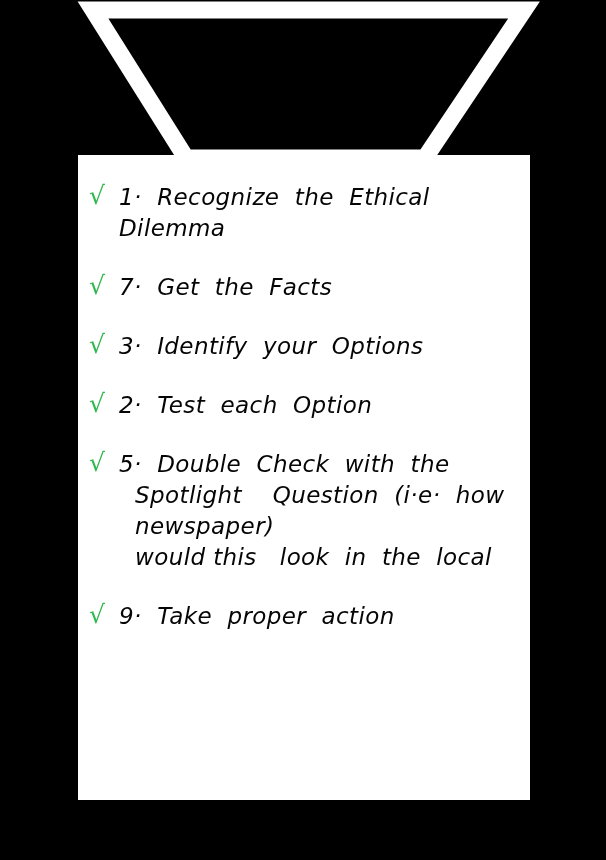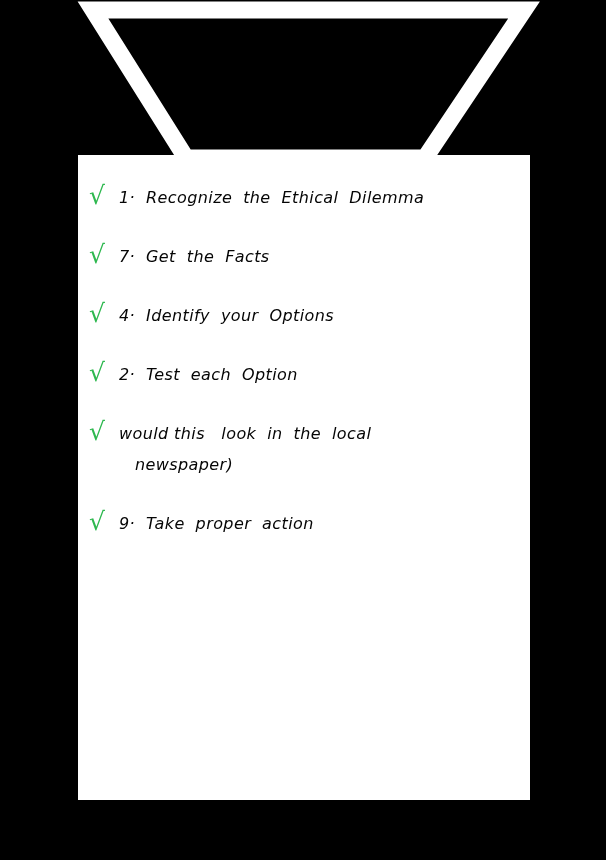--- a/index.html
+++ b/index.html
@@ -62,21 +62,21 @@
     color: #2eb84f;
     font-family: "DejaVu Sans", sans-serif;
     font-size: 25px;
     font-weight: 400;
     text-align: left;
   }
 
   .item-text {
     font-family: "DejaVu Sans", "Liberation Sans", sans-serif;
     font-style: italic;
-    font-size: 16px;
+    font-size: 23px;
     line-height: 31px;
     color: #050505;
     letter-spacing: 0.4px;
     white-space: pre-wrap;
   }
 
   .item-text .line { display: block; }
   .item-text .line + .line { padding-left: 16px; }
 </style>
 </head>
@@ -96,31 +96,31 @@
         <span class="item-text"><span class="line">1·  Recognize  the  Ethical  Dilemma</span></span>
       </div>
 
       <div class="check-item">
         <span class="check-mark">√</span>
         <span class="item-text"><span class="line">7·  Get  the  Facts</span></span>
       </div>
 
       <div class="check-item">
         <span class="check-mark">√</span>
-        <span class="item-text"><span class="line">4·  Identify  your  Options</span></span>
+        <span class="item-text"><span class="line">3·  Identify  your  Options</span></span>
       </div>
 
       <div class="check-item">
         <span class="check-mark">√</span>
         <span class="item-text"><span class="line">2·  Test  each  Option</span></span>
       </div>
 
       <div class="check-item">
         <span class="check-mark">√</span>
-        <span class="item-text"><span class="line">would this   look  in  the  local</span><span class="line">newspaper)</span></span>
+        <span class="item-text"><span class="line">5·  Double  Check  with  the</span><span class="line">Spotlight    Question  (i·e·  how</span><span class="line">newspaper)</span><span class="line">would this   look  in  the  local</span></span>
       </div>
 
       <div class="check-item last">
         <span class="check-mark">√</span>
         <span class="item-text"><span class="line">9·  Take  proper  action</span></span>
       </div>
 
     </div>
   </div>
 

